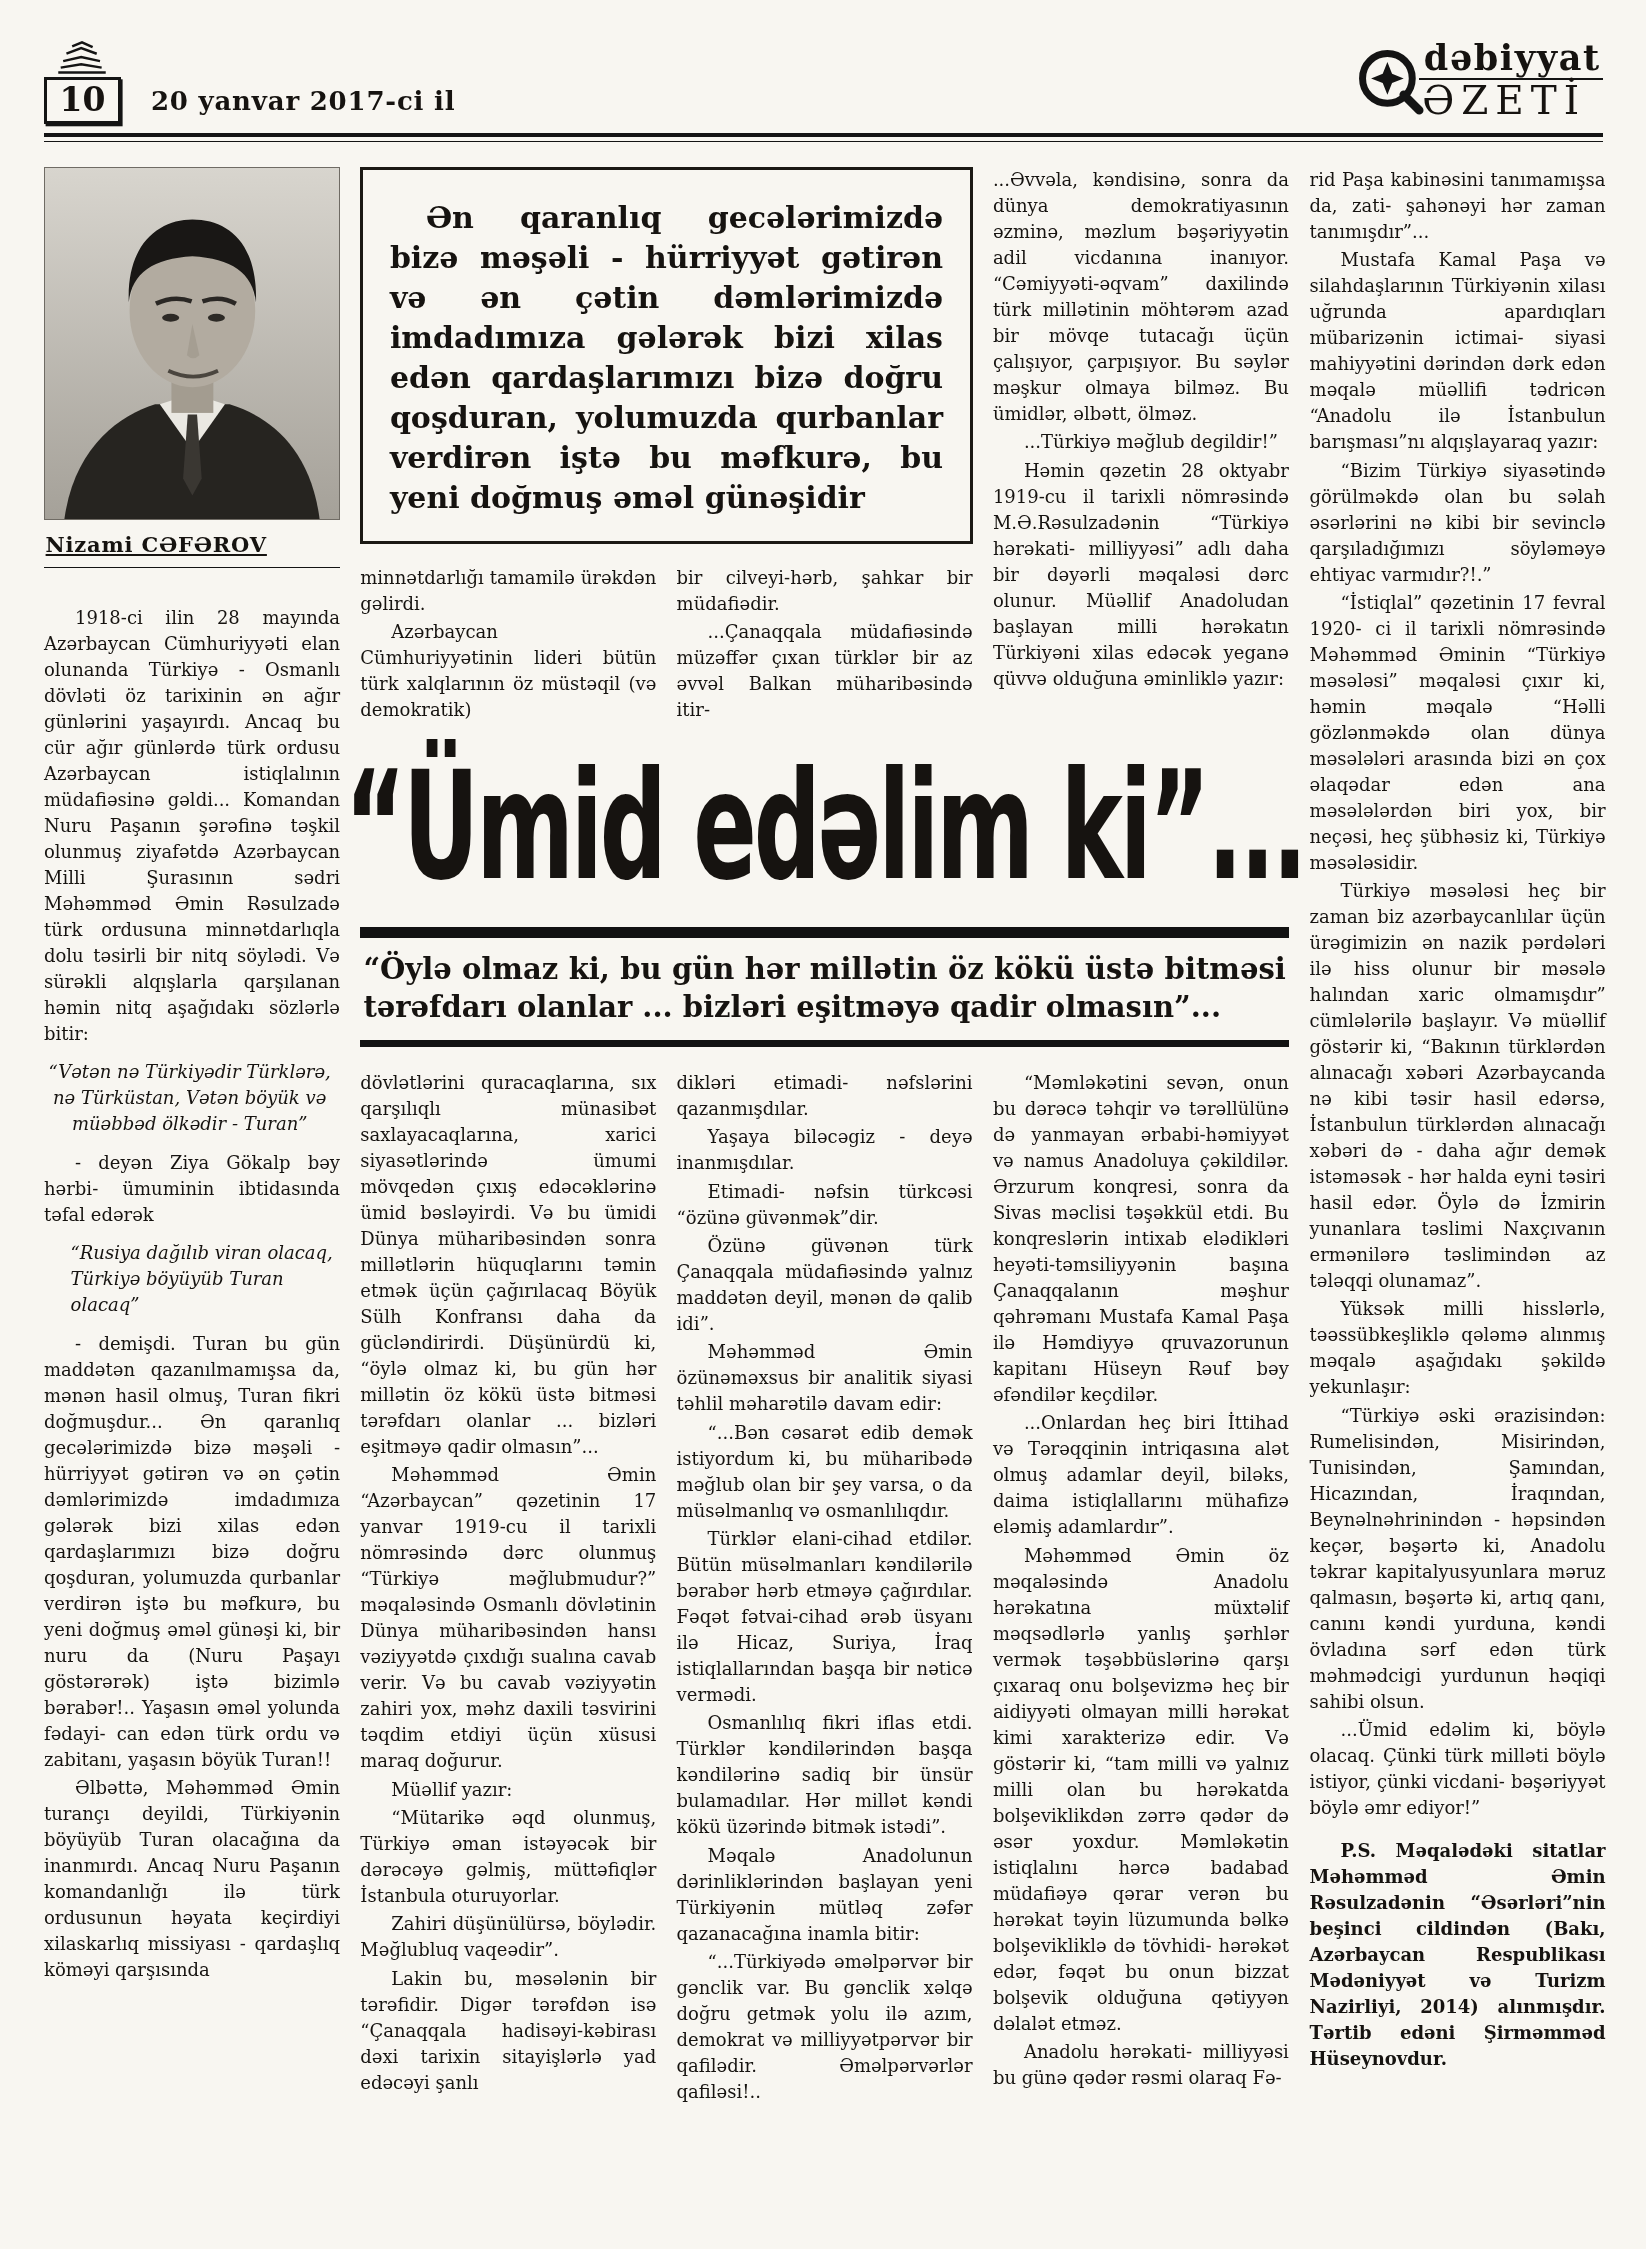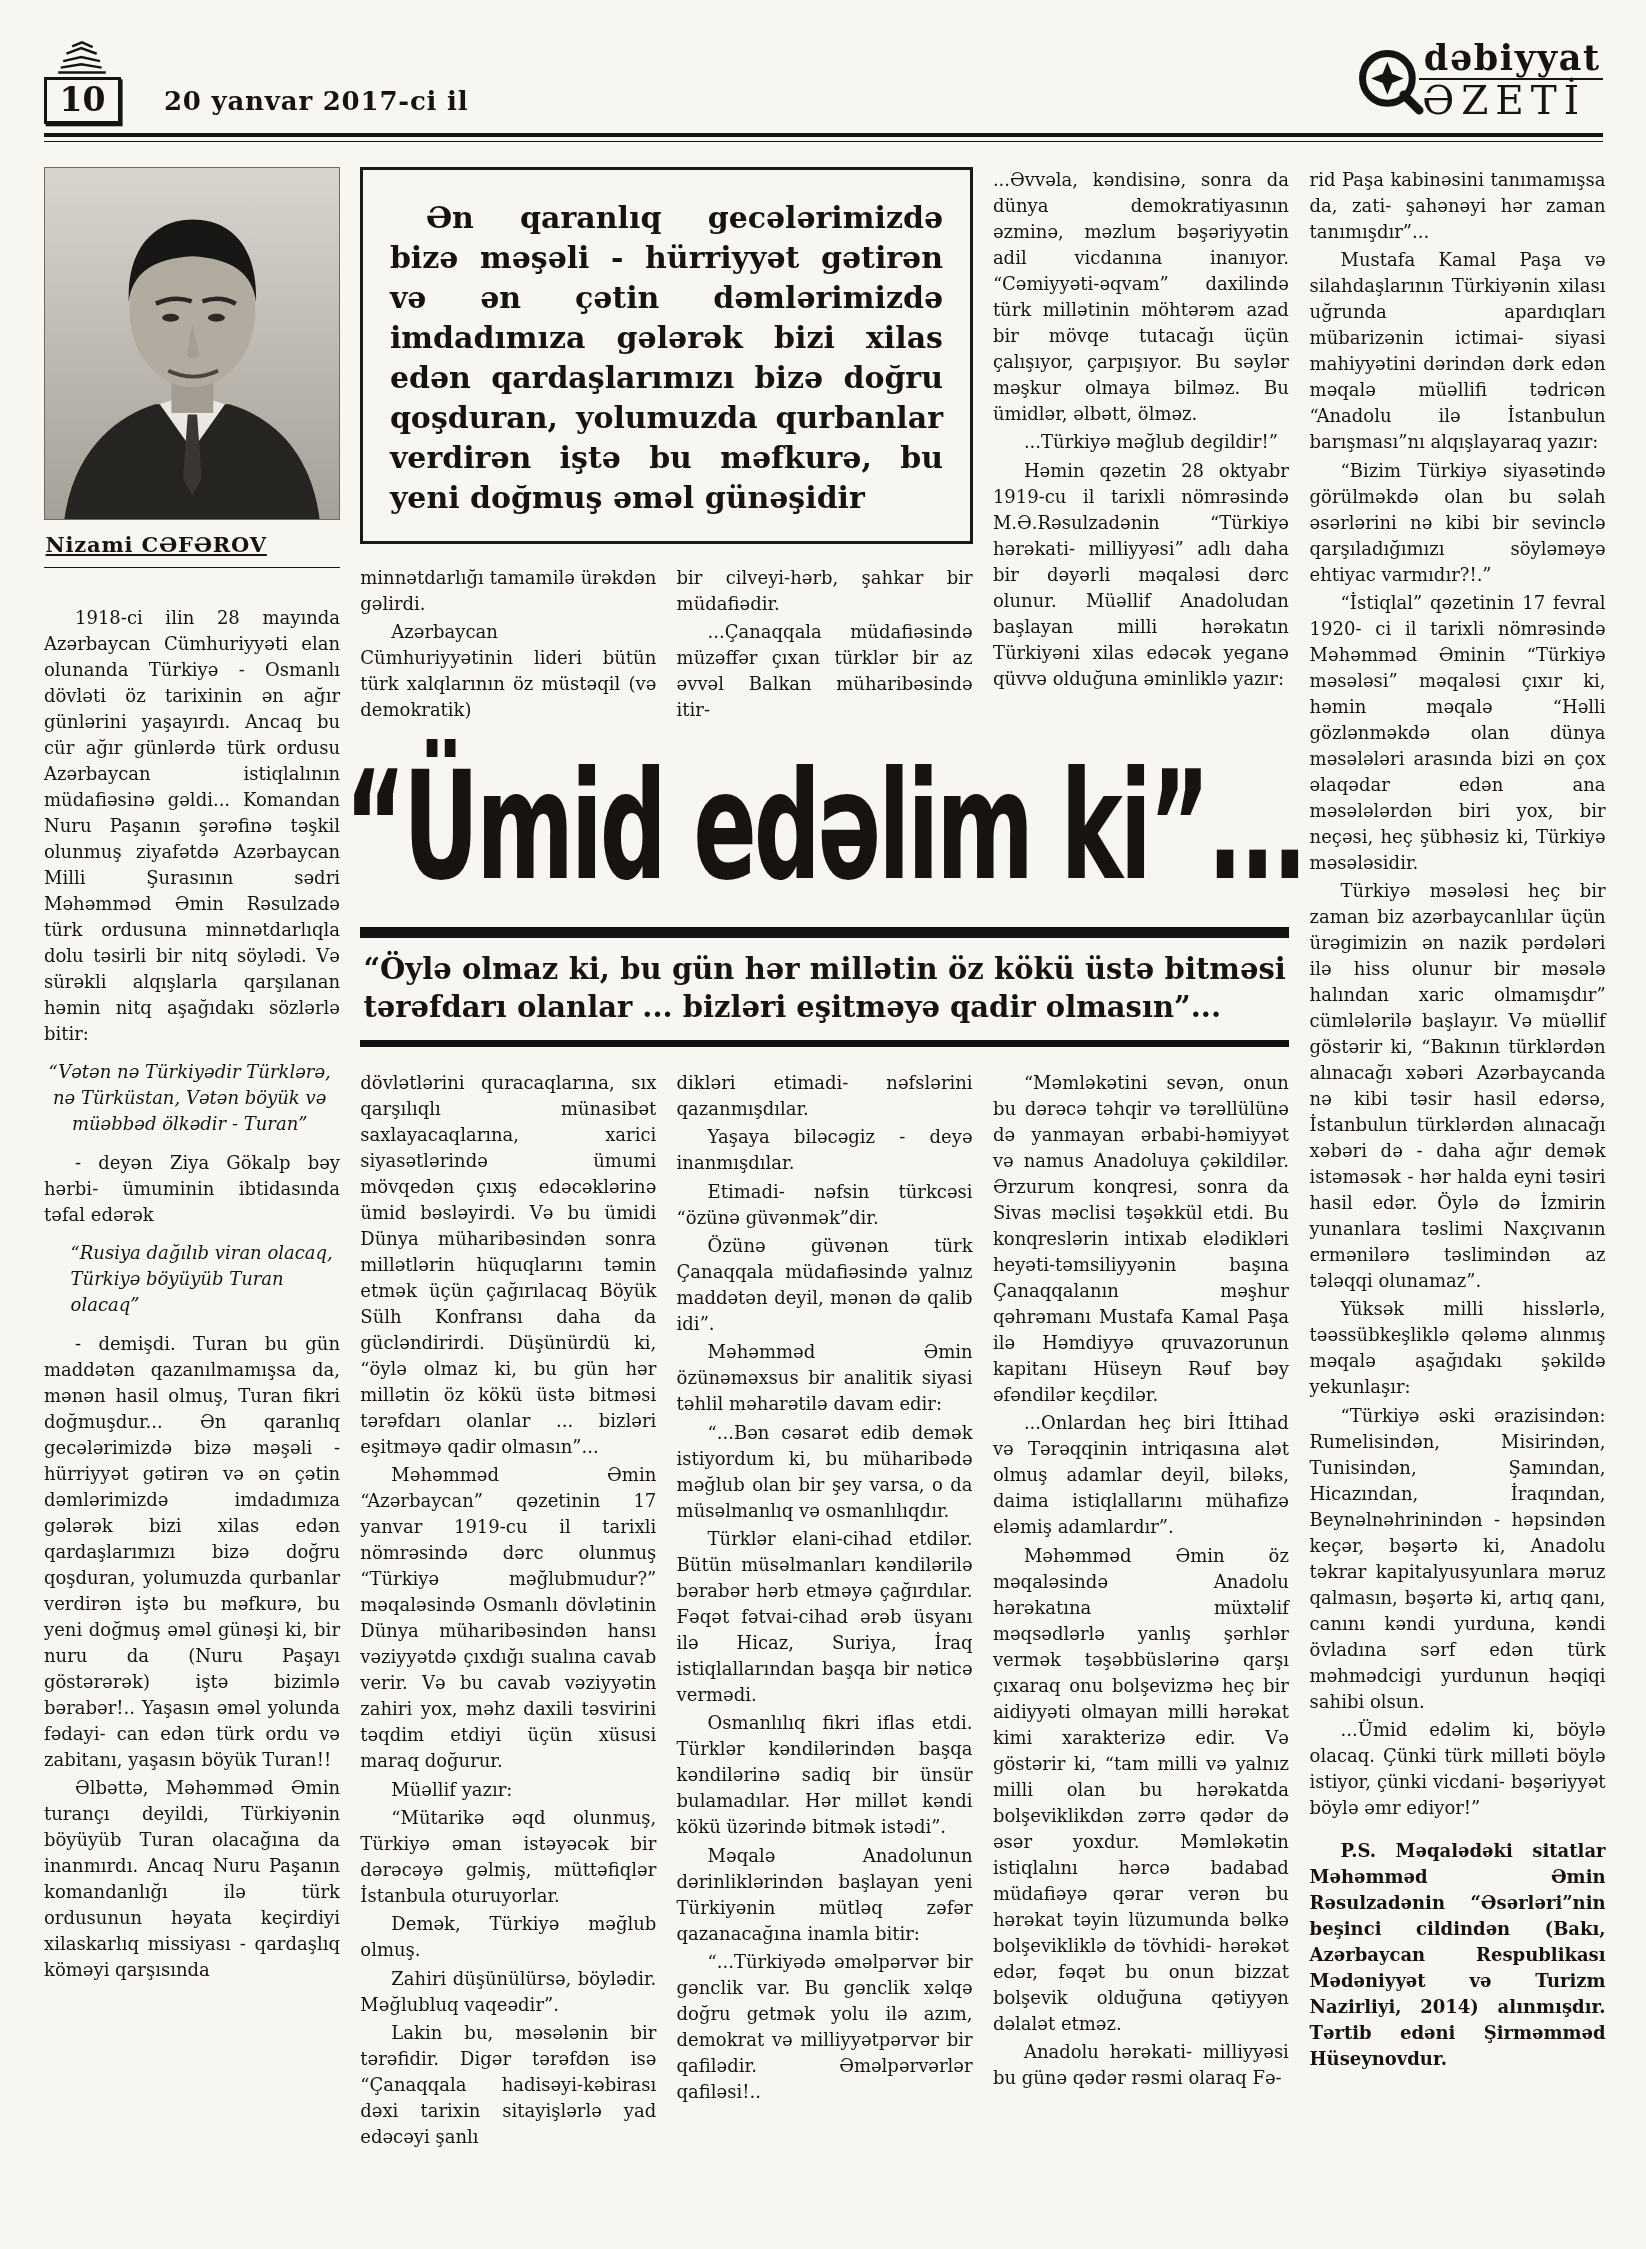--- a/index.html
+++ b/index.html
@@ -5,21 +5,21 @@
   * { margin:0; padding:0; box-sizing:border-box; }
   body { background:#dedcd6; }
   .page {
     width:1647px; height:2250px; margin:0 auto;
     background:#f8f6f1; color:#161310;
     font-family:"DejaVu Serif", serif;
     padding:20.3px 44px 23.4px; overflow:hidden; position:relative;
   }
   
   .masthead { display:flex; justify-content:space-between; align-items:flex-end; }
-  .mast-left { display:flex; align-items:flex-end; gap:43px; }
+  .mast-left { display:flex; align-items:flex-end; gap:30px; }
   .pagenum-block { display:flex; flex-direction:column; align-items:center; gap:1.6px; }
   .book-icon { width:58px; height:36px; }
   .pagenum {
     border:3.1px solid #141414; font-size:33px; font-weight:bold;
     padding:0 12.5px 1.6px; line-height:1.2; background:#f8f6f1;
     box-shadow:1.6px 2.3px 0 #141414;
   }
   .date { font-size:26px; font-weight:bold; padding-bottom:7.8px; letter-spacing:0.8px; }
   .logo { display:flex; align-items:center; padding-bottom:1.6px;margin-top:20px; }
   .logo-icon { width:73px; height:73px; margin-right:-7.8px; position:relative; z-index:2; }
@@ -154,21 +154,20 @@
         <span class="headline-text">“Ümid edəlim ki”...</span>
       </div>
       <div class="banner">
         <p class="banner-text">“Öylə olmaz ki, bu gün hər millətin öz kökü üstə bitməsi tərəfdarı olanlar ... bizləri eşitməyə qadir olmasın”...</p>
       </div>
       <div class="text c2bot">
           <p class="cont">dövlətlərini quracaqlarına, sıx qarşılıqlı münasibət saxlayacaqlarına, xarici siyasətlərində ümumi mövqedən çıxış edəcəklərinə ümid bəsləyirdi. Və bu ümidi Dünya müharibəsindən sonra millətlərin hüquqlarını təmin etmək üçün çağırılacaq Böyük Sülh Konfransı daha da gücləndirirdi. Düşünürdü ki, “öylə olmaz ki, bu gün hər millətin öz kökü üstə bitməsi tərəfdarı olanlar ... bizləri eşitməyə qadir olmasın”...</p>
           <p>Məhəmməd Əmin “Azərbaycan” qəzetinin 17 yanvar 1919-cu il tarixli nömrəsində dərc olunmuş “Türkiyə məğlubmudur?” məqaləsində Osmanlı dövlətinin Dünya müharibəsindən hansı vəziyyətdə çıxdığı sualına cavab verir. Və bu cavab vəziyyətin zahiri yox, məhz daxili təsvirini təqdim etdiyi üçün xüsusi maraq doğurur.</p>
           <p>Müəllif yazır:</p>
           <p>“Mütarikə əqd olunmuş, Türkiyə əman istəyəcək bir dərəcəyə gəlmiş, müttəfiqlər İstanbula oturuyorlar.</p>
-          <p>Demək, Türkiyə məğlub olmuş.</p>
           <p>Zahiri düşünülürsə, böylədir. Məğlubluq vaqeədir”.</p>
           <p>Lakin bu, məsələnin bir tərəfidir. Digər tərəfdən isə “Çanaqqala hadisəyi-kəbirası dəxi tarixin sitayişlərlə yad edəcəyi şanlı</p>
         </div>
       <div class="text c3bot">
           <p class="cont">dikləri etimadi- nəfslərini qazanmışdılar.</p>
           <p>Yaşaya biləcəgiz - deyə inanmışdılar.</p>
           <p>Etimadi- nəfsin türkcəsi “özünə güvənmək”dir.</p>
           <p>Özünə güvənən türk Çanaqqala müdafiəsində yalnız maddətən deyil, mənən də qalib idi”.</p>
           <p>Məhəmməd Əmin özünəməxsus bir analitik siyasi təhlil məharətilə davam edir:</p>
           <p>“...Bən cəsarət edib demək istiyordum ki, bu müharibədə məğlub olan bir şey varsa, o da müsəlmanlıq və osmanlılıqdır.</p>

